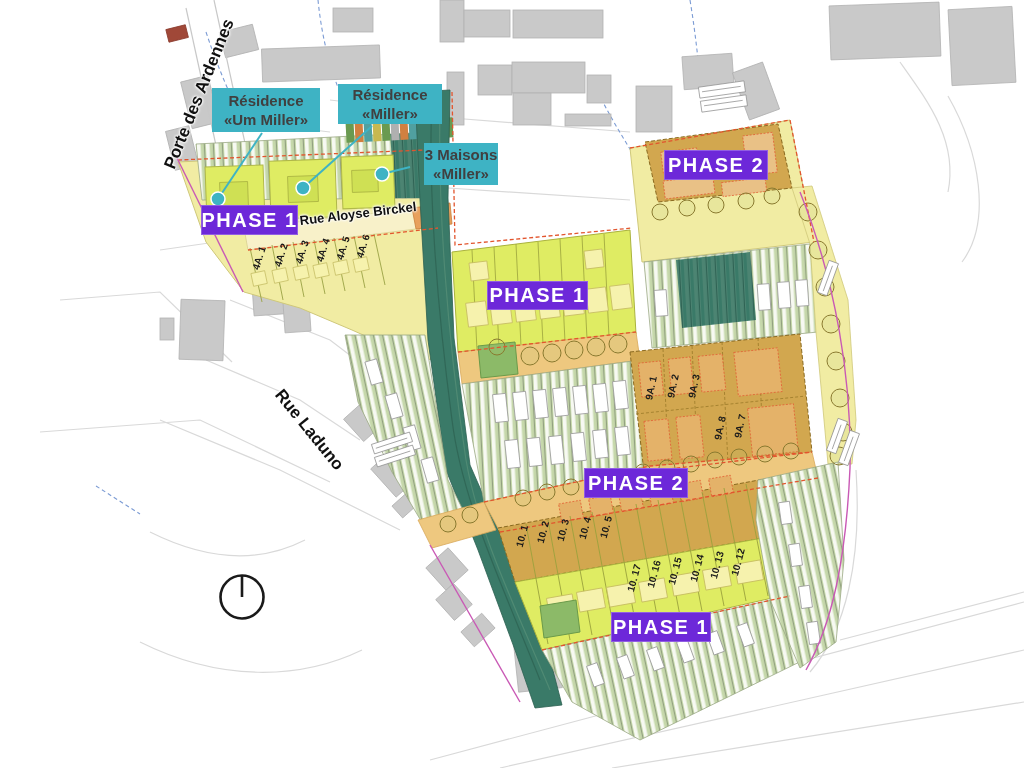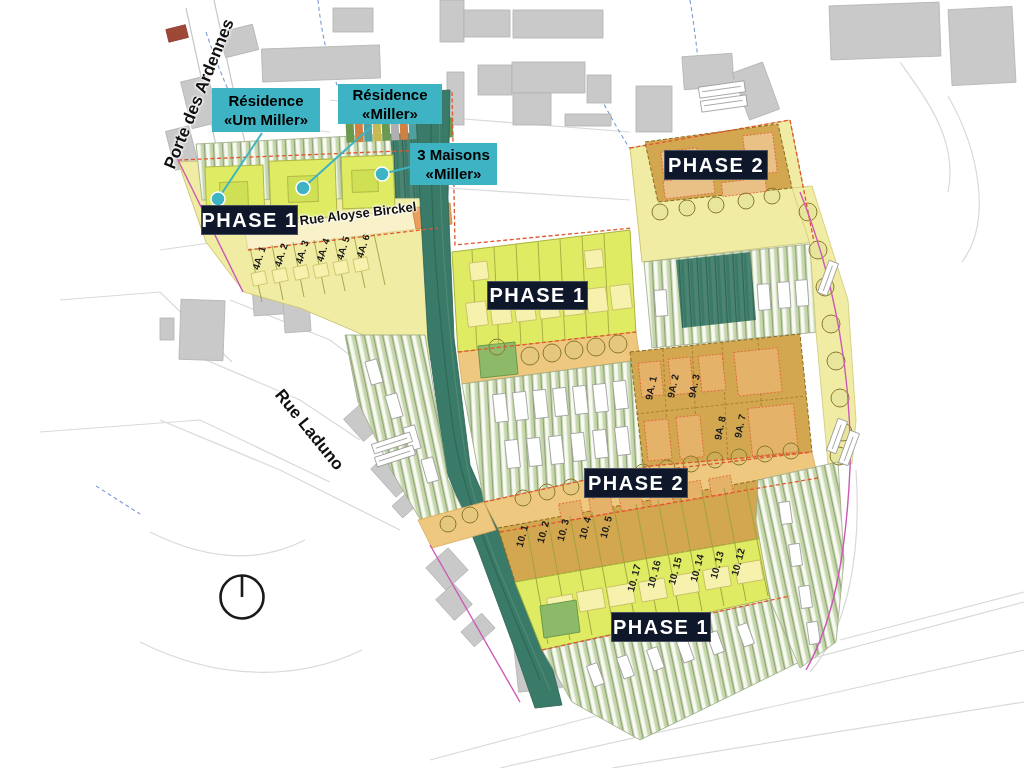--- a/index.html
+++ b/index.html
@@ -1,22 +1,22 @@
 <!DOCTYPE html>
 <html><head>
 <meta charset="utf-8">
 <style>
   html,body{margin:0;padding:0;background:#ffffff;}
   .stage{position:relative;width:1024px;height:768px;overflow:hidden;background:#fff;
          font-family:"Liberation Sans",sans-serif;}
   .stage svg{position:absolute;left:0;top:0;}
-  .phase-label{position:absolute;background:#0f172a;color:#fff;font-weight:700;
+  .phase-label{position:absolute;background:#6d28d9;color:#fff;font-weight:700;
     font-size:20px;letter-spacing:1.5px;display:flex;align-items:center;justify-content:center;
     white-space:nowrap;box-shadow:0 0 0 1px rgba(255,255,255,.25) inset;}
-  .callout-label{position:absolute;background:#3eb3c4;color:#000000;font-weight:700;
+  .callout-label{position:absolute;background:#3eb3c4;color:#404040;font-weight:700;
     font-size:15px;line-height:1.3;text-align:center;display:flex;flex-direction:column;
     align-items:center;justify-content:center;}
   .street-label{position:absolute;color:#101010;font-weight:700;white-space:nowrap;
     text-shadow:0 0 2px #fff,0 0 2px #fff,0 0 3px #fff,0 0 4px #fff;}
   .lot{position:absolute;font-size:10px;font-weight:700;color:#1b1b1b;white-space:nowrap;
     transform-origin:center;}
 </style>
 </head>
 <body>
 
@@ -449,21 +449,21 @@
 <div class="callout-label" style="left:212px;top:88px;width:108px;height:44px;">
   <span>Résidence</span>
   <span>«Um Miller»</span>
 </div>
 
 <div class="callout-label" style="left:338px;top:84px;width:104px;height:40px;">
   <span>Résidence</span>
   <span>«Miller»</span>
 </div>
 
-<div class="callout-label" style="left:410px;top:143px;width:87px;height:42px;">
+<div class="callout-label" style="left:424px;top:143px;width:74px;height:42px;">
   <span>3 Maisons</span>
   <span>«Miller»</span>
 </div>
 
 <div class="phase-label" style="left:201px;top:205px;width:97px;height:30px;">PHASE 1</div>
 <div class="phase-label" style="left:487px;top:281px;width:101px;height:29px;">PHASE 1</div>
 <div class="phase-label" style="left:664px;top:150px;width:104px;height:30px;">PHASE 2</div>
 <div class="phase-label" style="left:584px;top:468px;width:104px;height:30px;">PHASE 2</div>
 <div class="phase-label" style="left:611px;top:612px;width:100px;height:30px;">PHASE 1</div>
 

